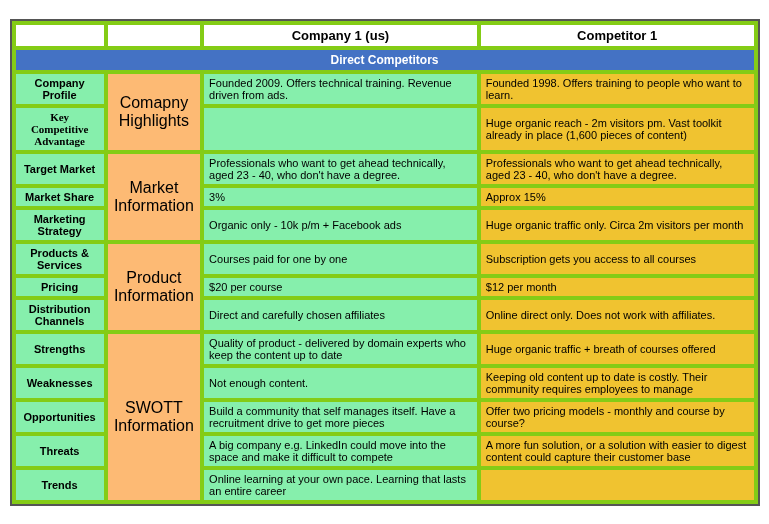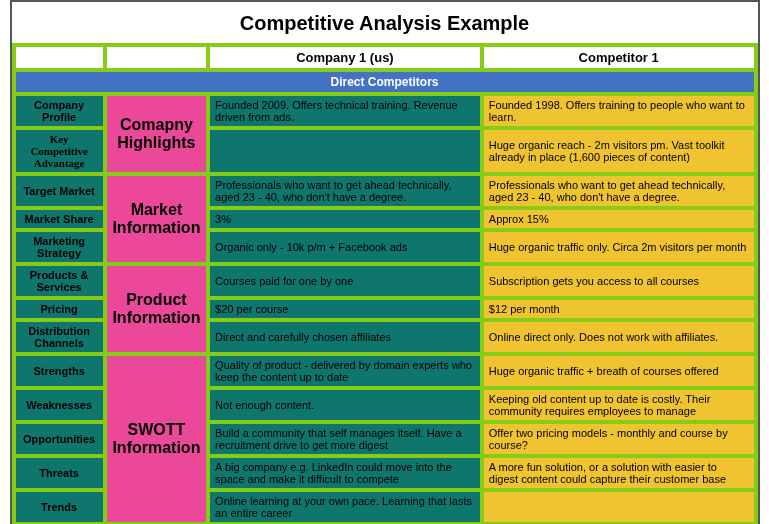--- a/index.html
+++ b/index.html
@@ -58,39 +58,38 @@
     }
     .direct-competitors-row td {
       background: #4472C4;
       color: #fff;
       text-align: center;
       font-weight: bold;
       font-size: 12px;
       margin-left: 16px;
     }
     .group-cell-company {
-      background: #ec4899;
+      background: #fdba74;
       font-size: 16px;
-      font-weight: bold;
+      font-weight: normal;
       text-align: center;
       vertical-align: middle;
       color: #000;
     }
     .yellow-bg {
       background: #F0C330;
     }
     .white-bg {
-      background: #0f766e;
+      background: #86efac;
     }
   </style>
 </head>
 <body>
 
 <div class="container">
-  <div class="main-title">Competitive Analysis Example</div>
   <table>
     <thead>
       <tr class="header-row">
         <th class="col-category"></th>
         <th class="col-category"></th>
         <th class="col-company1">Company 1 (us)</th>
         <th class="col-competitor1 yellow-bg">Competitor 1</th>
       </tr>
       <tr class="direct-competitors-row">
         <td colspan="4">Direct Competitors</td>
@@ -146,21 +145,21 @@
           <td class="col-company1 white-bg">Quality of product - delivered by domain experts who keep the content up to date</td>
           <td class="col-competitor1 yellow-bg">Huge organic traffic + breath of courses offered</td>
         </tr>
         <tr>
           <td class="col-category white-bg" style="font-size: 11px;">Weaknesses</td>
           <td class="col-company1 white-bg">Not enough content.</td>
           <td class="col-competitor1 yellow-bg">Keeping old content up to date is costly. Their community requires employees to manage</td>
         </tr>
         <tr>
           <td class="col-category white-bg" style="font-size: 11px;">Opportunities</td>
-          <td class="col-company1 white-bg">Build a community that self manages itself. Have a recruitment drive to get more digest</td>
+          <td class="col-company1 white-bg">Build a community that self manages itself. Have a recruitment drive to get more pieces</td>
           <td class="col-competitor1 yellow-bg">Offer two pricing models - monthly and course by course?</td>
         </tr>
         <tr>
           <td class="col-category white-bg" style="font-size: 11px;">Threats</td>
           <td class="col-company1 white-bg">A big company e.g. LinkedIn could move into the space and make it difficult to compete</td>
           <td class="col-competitor1 yellow-bg">A more fun solution, or a solution with easier to digest content could capture their customer base</td>
         </tr>
         <tr>
           <td class="col-category white-bg" style="font-size: 11px;">Trends</td>
           <td class="col-company1 white-bg">Online learning at your own pace. Learning that lasts an entire career</td>

